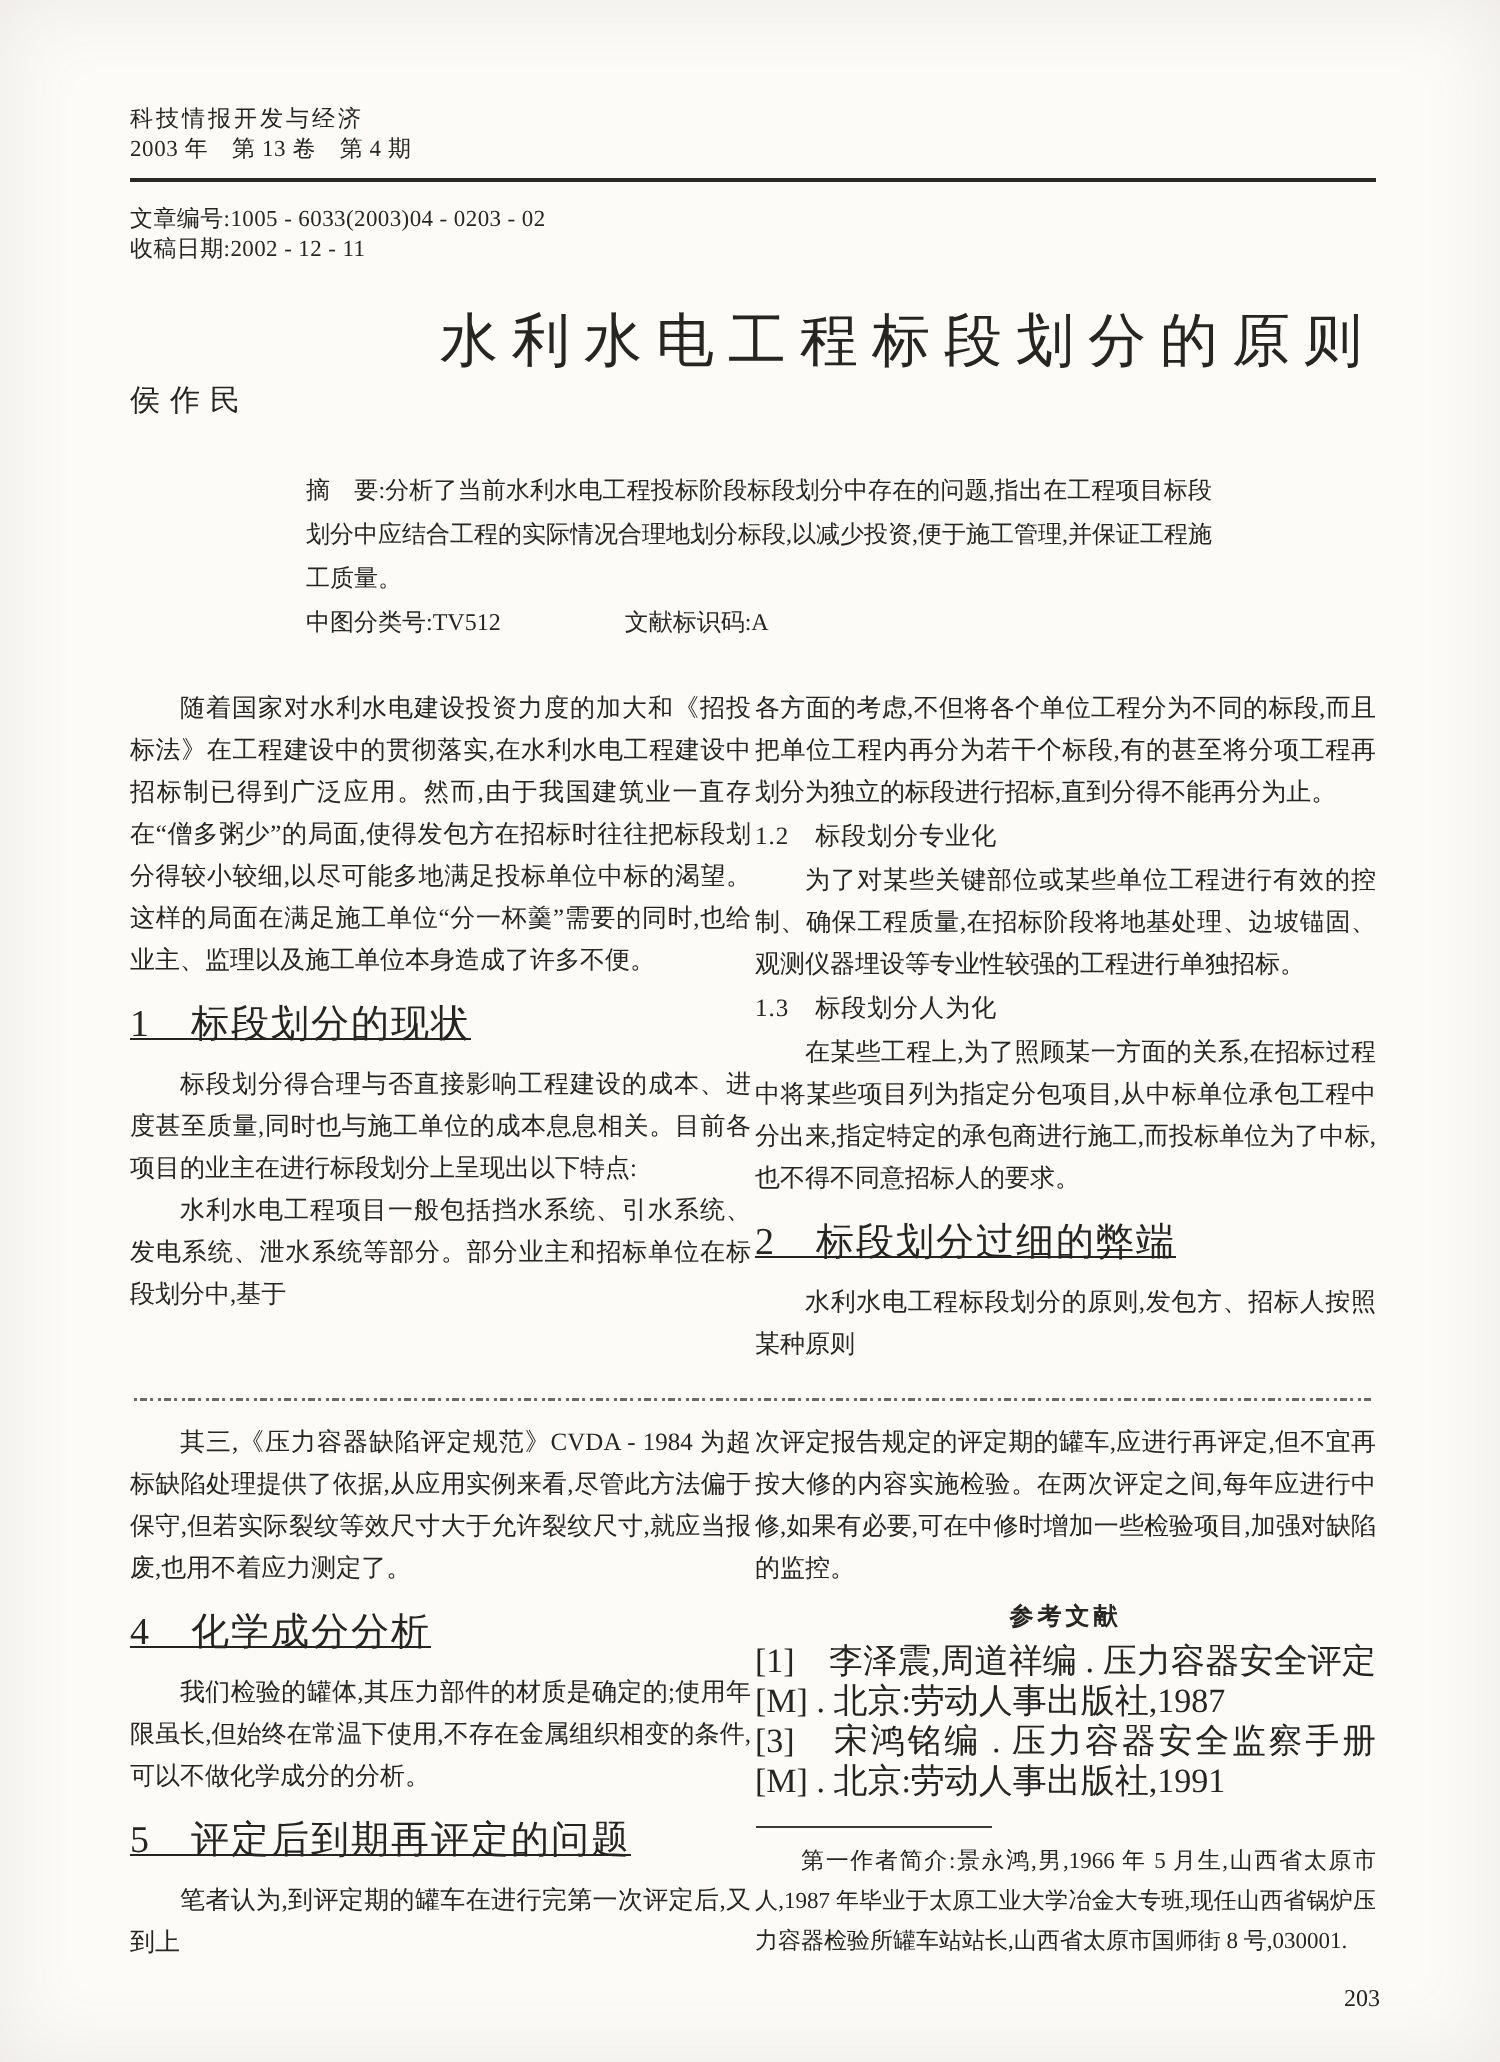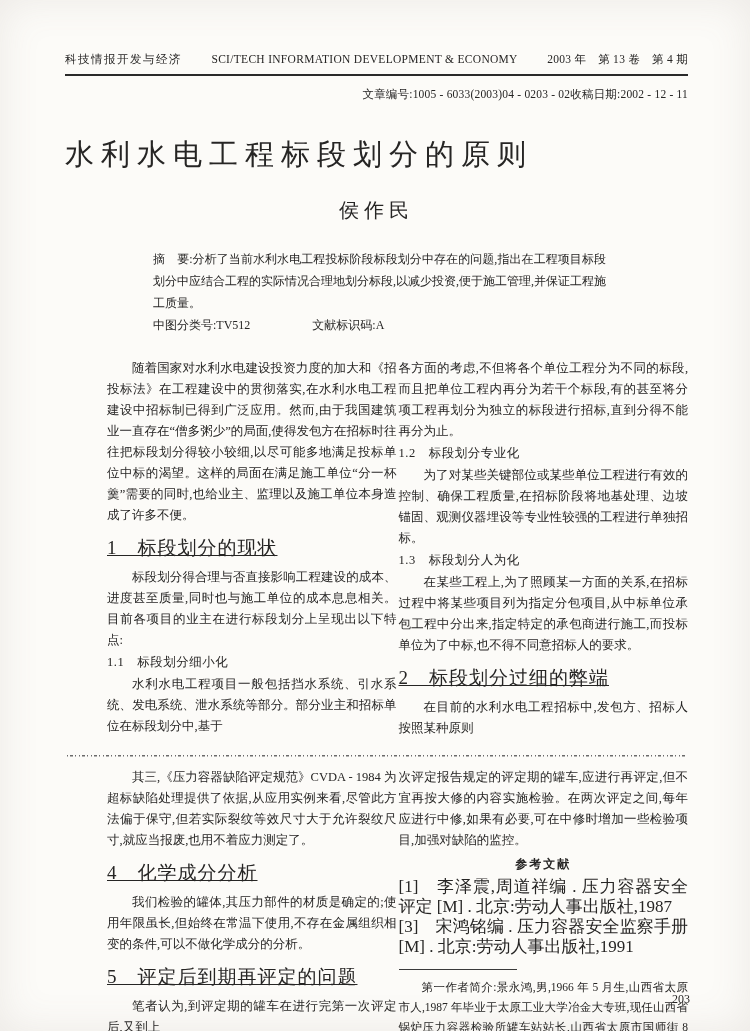--- a/index.html
+++ b/index.html
@@ -10,32 +10,32 @@
     color:#262524;
   }
   .page {
     box-sizing:border-box; width:750px; height:1031px;
     background:#fcfbf8;
     box-shadow:inset 0 0 40px rgba(120,110,95,.12);
     padding:52px 62px 22px 65px;
     position:relative; overflow:hidden;
   }
   
-  .hdr-row { display:flex; justify-content:space-between; align-items:baseline; font-size:11.5px; letter-spacing:.3px; }
+  .hdr-row { display:flex; justify-content:space-between; align-items:baseline; font-size:11.5px; letter-spacing:.3px;flex-direction:column; }
   .hdr-journal-cn { letter-spacing:1.5px; }
   .hdr-rule { border-bottom:2px solid #2a2a2a; margin-top:7px; }
-  .meta-row { display:flex; justify-content:flex-end; font-size:11.5px; margin-top:11px; letter-spacing:.2px; }
+  .meta-row { display:flex; justify-content:space-between; font-size:11.5px; margin-top:11px; letter-spacing:.2px;flex-direction:column; }
   
-  .title { text-align:left; font-size:29px; letter-spacing:7px; margin-top:33px; font-weight:500; }
-  .author { text-align:center; font-size:20px; letter-spacing:5px; margin-top:22px; }
+  .title { text-align:right; font-size:29px; letter-spacing:7px; margin-top:19px; font-weight:500; }
+  .author { font-size:15px; letter-spacing:5px; }
   .abstract-block { margin:24px 82px 0 88px; font-size:12px; line-height:22px; text-align:justify; }
   .abstract-block .row2 { display:flex; }
   .abstract-block .clc { margin-right:62px; }
   
-  .cols { display:flex; gap:2px; margin-top:22px;margin-left:42px; }
+  .cols { display:flex; gap:2px; margin-top:22px; }
   .col { width:50%; font-size:12.5px; line-height:21px; text-align:justify; }
   .blk.p.indent { text-indent:2em; }
   .blk.h1 { font-size:19px; letter-spacing:1px; margin:11px 0 9px;text-decoration:underline; }
   .blk.h2 { margin:1px 0; letter-spacing:.5px; }
   .blk.ref { font-size:17px; line-height:20px; }
   .blk.refhead { text-align:center; font-size:12px; font-weight:bold; letter-spacing:2px; margin:3px 0 2px; }
   .blk.rule { width:118px; border-top:1px solid #3a3a3a; margin:12px 0 7px; }
   .blk.bio { font-size:11.5px; line-height:20px; text-indent:2em; text-align:justify; }
   
   .article-divider {
@@ -51,21 +51,20 @@
   }
   .page-number { position:absolute; right:60px; bottom:24px; font-size:12px; }
 </style>
 </head>
 <body>
 
 <div class="page">
 
   <div class="hdr-row">
     <span class="hdr-journal-cn">科技情报开发与经济</span>
-    <span class="hdr-journal-en">SCI/TECH INFORMATION DEVELOPMENT &amp; ECONOMY</span>
     <span class="hdr-issue">2003 年　第 13 卷　第 4 期</span>
   </div>
   <div class="hdr-rule"></div>
   <div class="meta-row">
     <span>文章编号:1005 - 6033(2003)04 - 0203 - 02</span>
     <span>收稿日期:2002 - 12 - 11</span>
   </div>
 
   <div class="title">水利水电工程标段划分的原则</div>
   <div class="author">侯作民</div>
@@ -76,31 +75,30 @@
       <span class="clc">中图分类号:TV512</span>
       <span>文献标识码:A</span>
     </div>
   </div>
 
   <div class="cols">
     <div class="col">
         <div class="blk p indent">随着国家对水利水电建设投资力度的加大和《招投标法》在工程建设中的贯彻落实,在水利水电工程建设中招标制已得到广泛应用。然而,由于我国建筑业一直存在“僧多粥少”的局面,使得发包方在招标时往往把标段划分得较小较细,以尽可能多地满足投标单位中标的渴望。这样的局面在满足施工单位“分一杯羹”需要的同时,也给业主、监理以及施工单位本身造成了许多不便。</div>
         <div class="blk h1">1　标段划分的现状</div>
         <div class="blk p indent">标段划分得合理与否直接影响工程建设的成本、进度甚至质量,同时也与施工单位的成本息息相关。目前各项目的业主在进行标段划分上呈现出以下特点:</div>
-        <div class="blk h2">1.1　标段划分细小化</div>
         <div class="blk p indent">水利水电工程项目一般包括挡水系统、引水系统、发电系统、泄水系统等部分。部分业主和招标单位在标段划分中,基于</div>
       </div>
     <div class="col">
         <div class="blk p">各方面的考虑,不但将各个单位工程分为不同的标段,而且把单位工程内再分为若干个标段,有的甚至将分项工程再划分为独立的标段进行招标,直到分得不能再分为止。</div>
         <div class="blk h2">1.2　标段划分专业化</div>
         <div class="blk p indent">为了对某些关键部位或某些单位工程进行有效的控制、确保工程质量,在招标阶段将地基处理、边坡锚固、观测仪器埋设等专业性较强的工程进行单独招标。</div>
         <div class="blk h2">1.3　标段划分人为化</div>
         <div class="blk p indent">在某些工程上,为了照顾某一方面的关系,在招标过程中将某些项目列为指定分包项目,从中标单位承包工程中分出来,指定特定的承包商进行施工,而投标单位为了中标,也不得不同意招标人的要求。</div>
         <div class="blk h1">2　标段划分过细的弊端</div>
-        <div class="blk p indent">在目前的水利水电工程招标中,发包方、招标人按照某种原则</div>
+        <div class="blk p indent">水利水电工程标段划分的原则,发包方、招标人按照某种原则</div>
       </div>
   </div>
 
   <div class="article-divider"></div>
 
   <div class="cols" style="margin-top:10px">
     <div class="col">
         <div class="blk p indent">其三,《压力容器缺陷评定规范》CVDA - 1984 为超标缺陷处理提供了依据,从应用实例来看,尽管此方法偏于保守,但若实际裂纹等效尺寸大于允许裂纹尺寸,就应当报废,也用不着应力测定了。</div>
         <div class="blk h1">4　化学成分分析</div>
         <div class="blk p indent">我们检验的罐体,其压力部件的材质是确定的;使用年限虽长,但始终在常温下使用,不存在金属组织相变的条件,可以不做化学成分的分析。</div>

